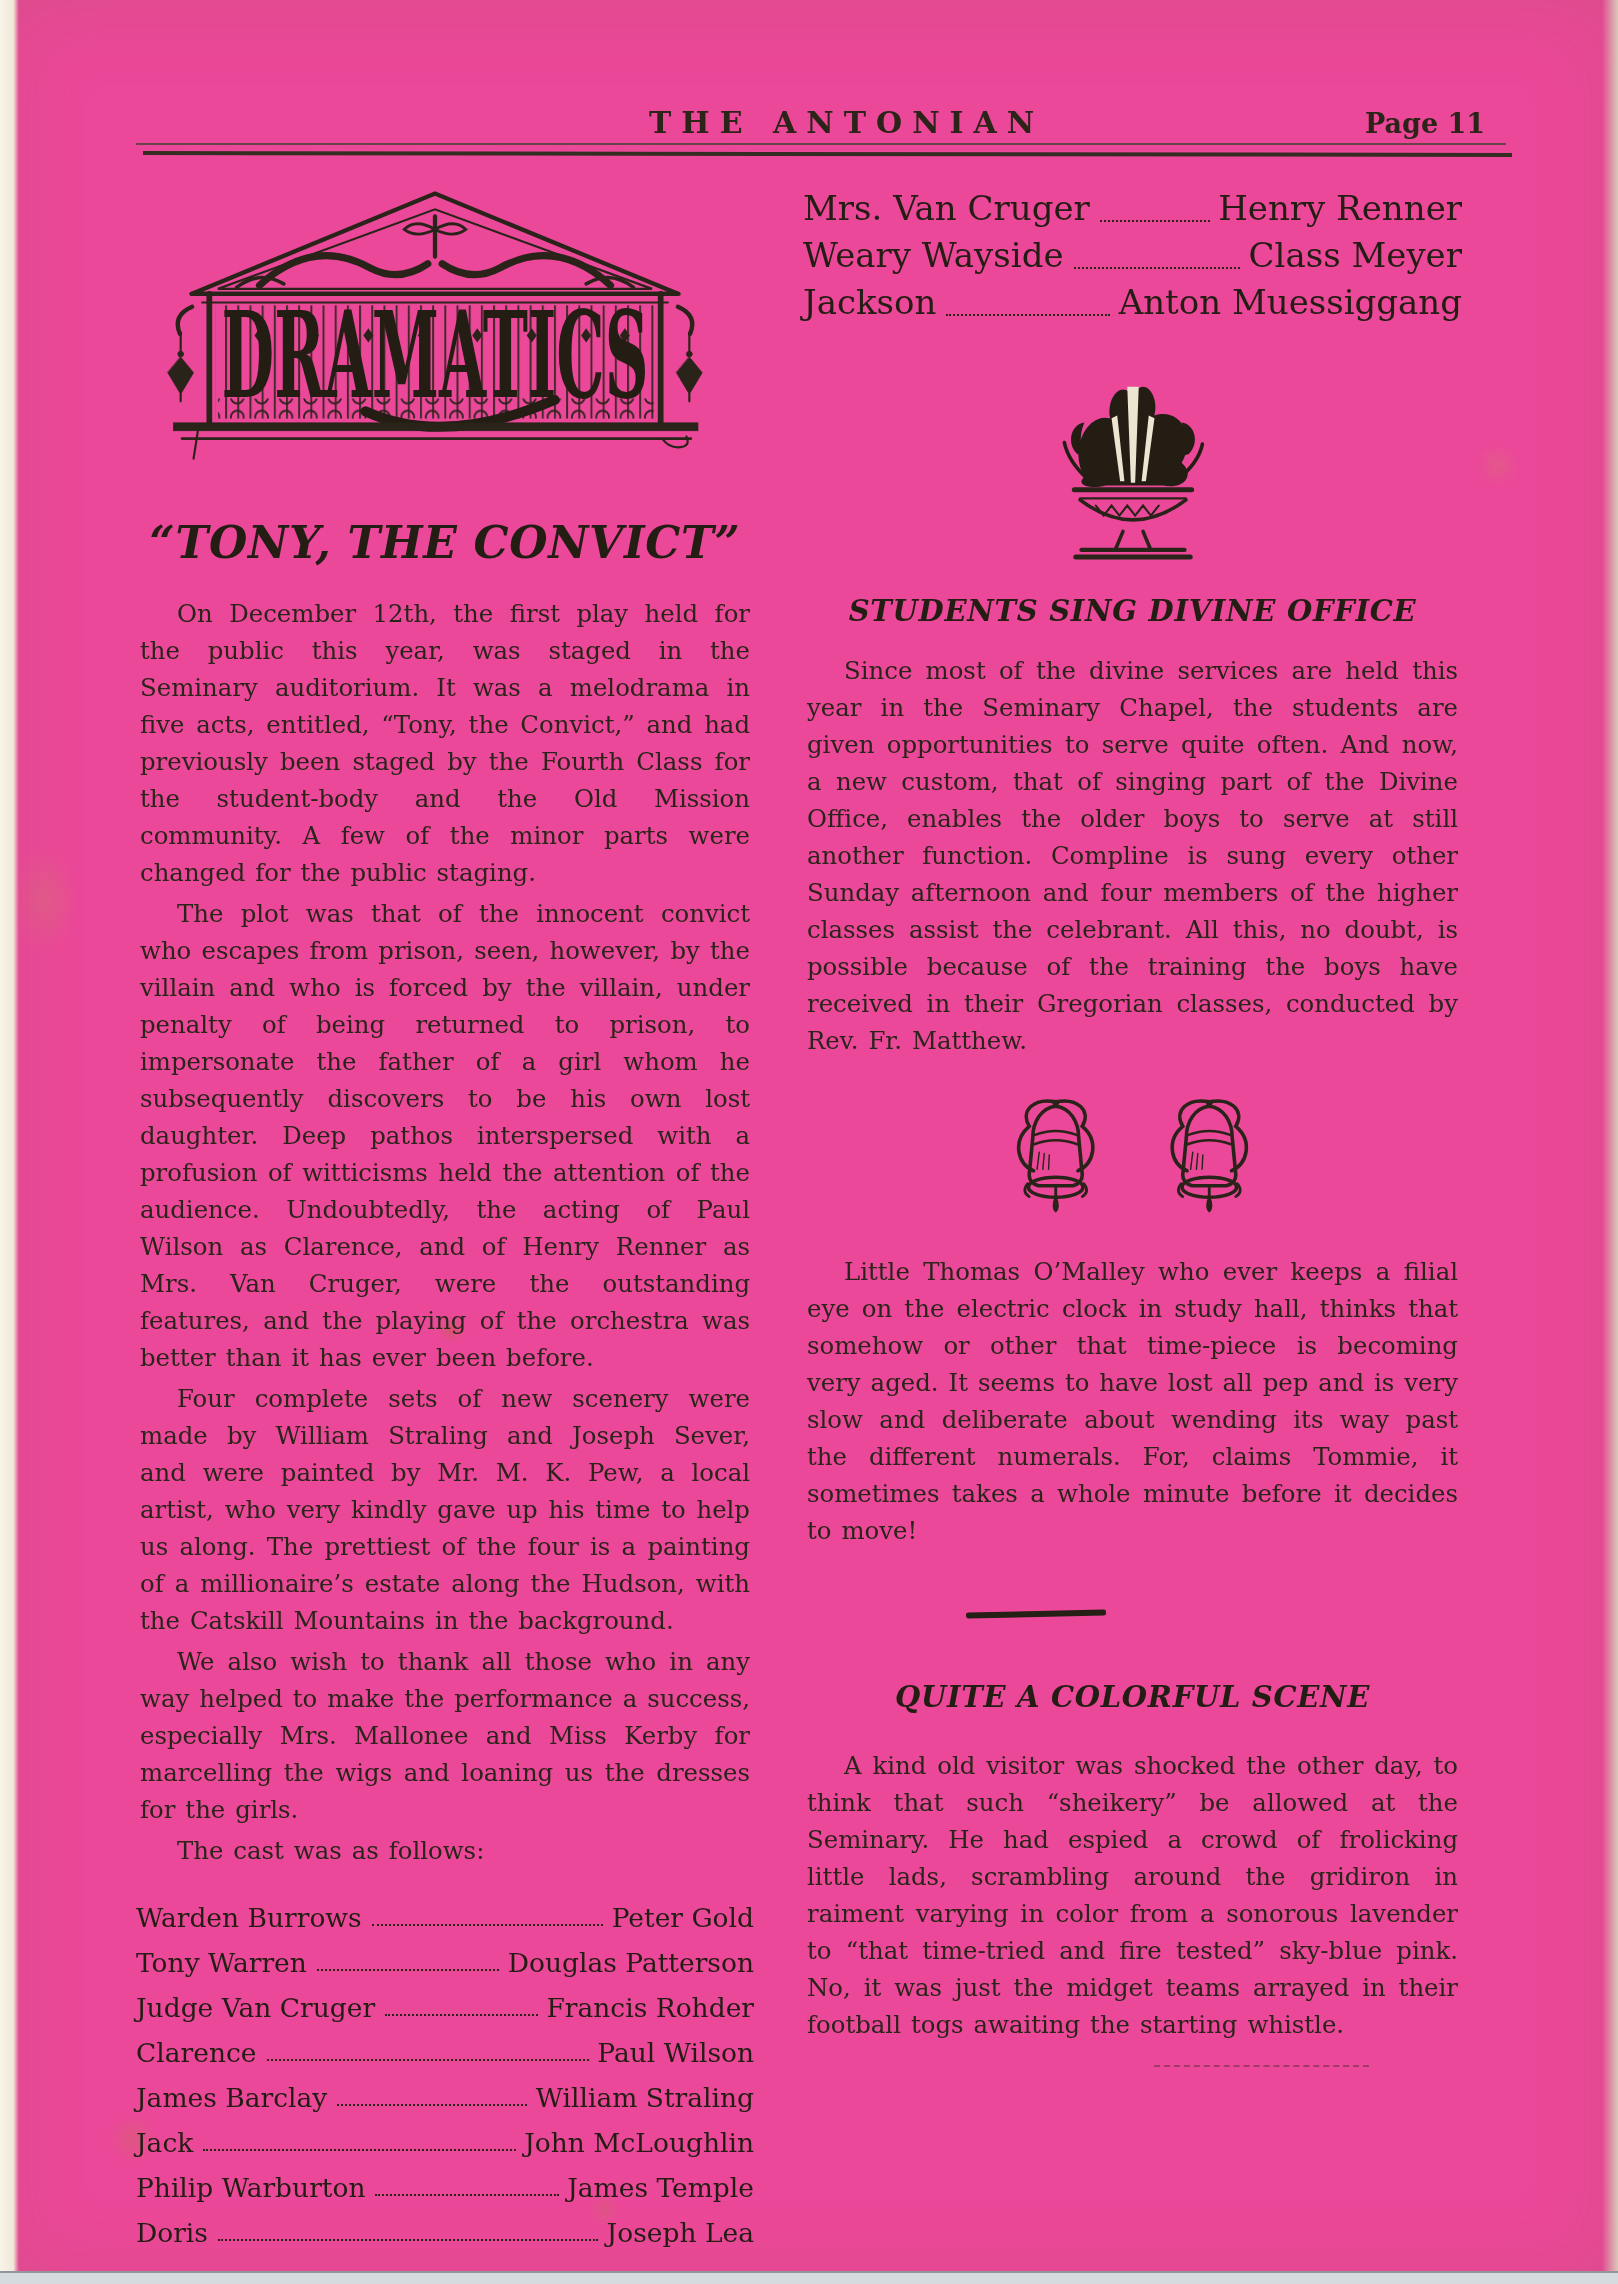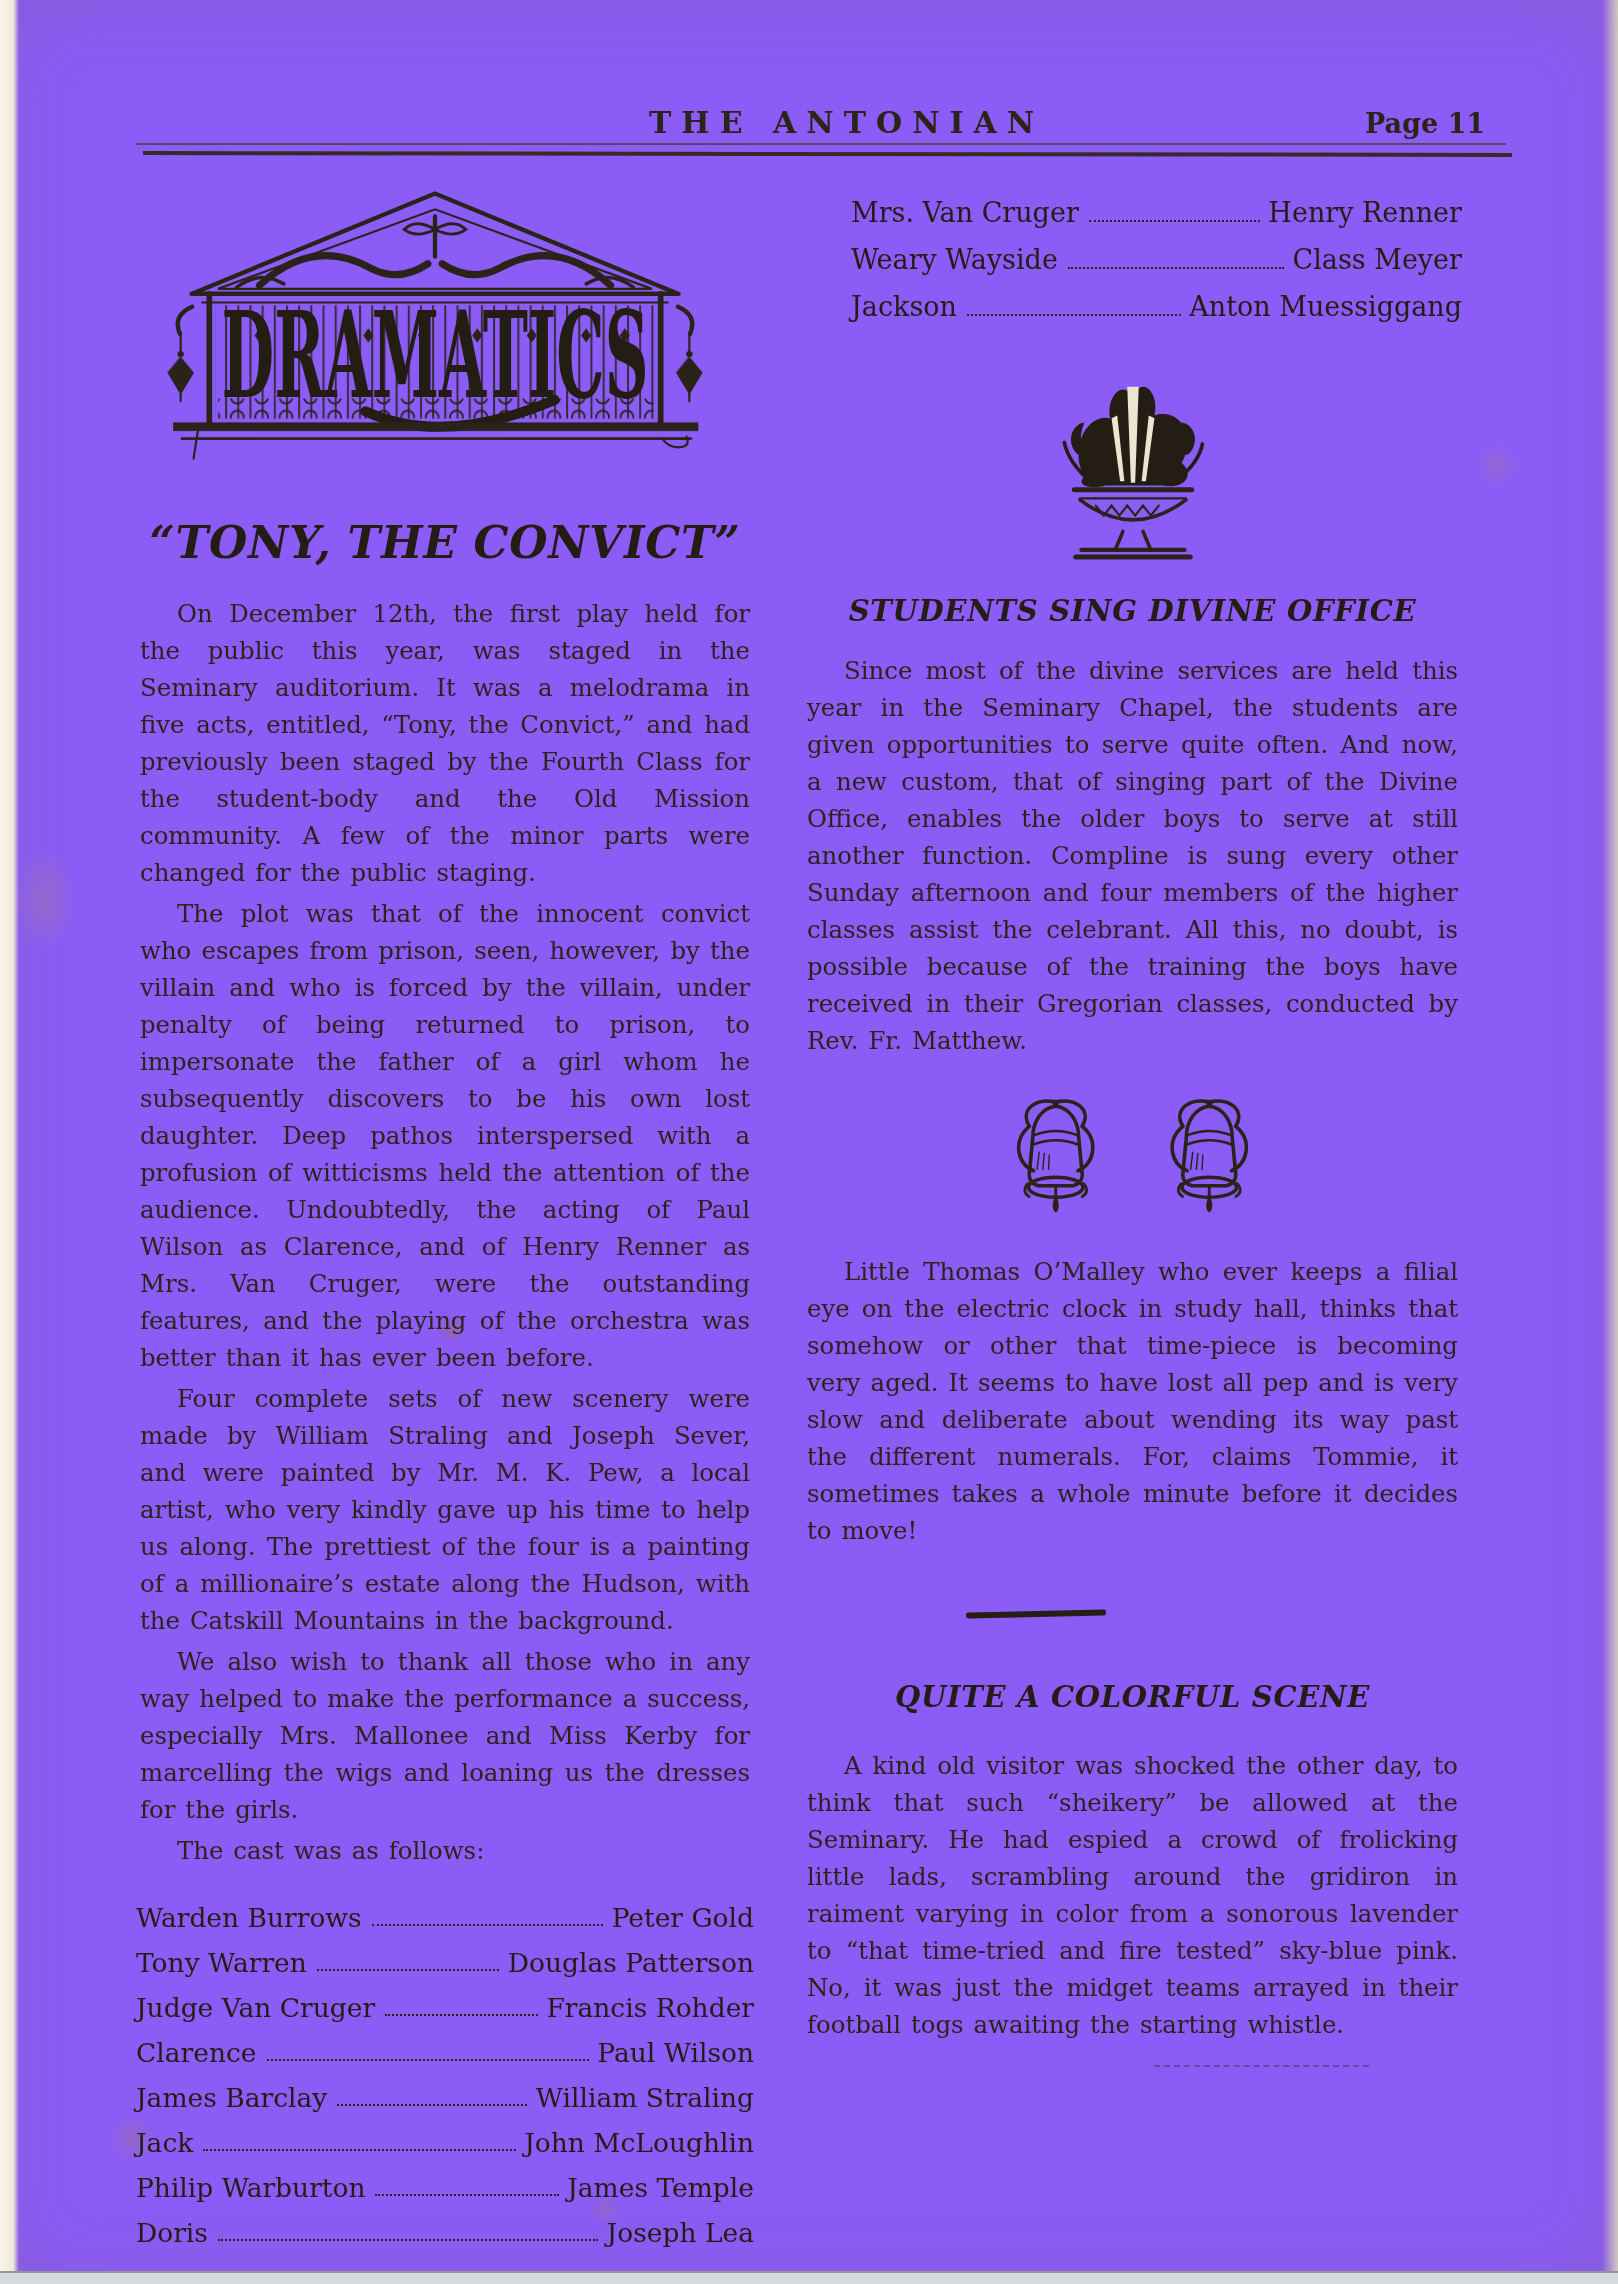--- a/index.html
+++ b/index.html
@@ -1,19 +1,19 @@
 <!DOCTYPE html>
 <html style="font-size:11.5px"><head>
 <meta charset="utf-8">
 <style>
   html,body{margin:0;padding:0;background:#8a877f;}
   .page{
     position:relative;
     width:1619px;height:2284px;
-    background:#8b5cf6;
+    background:#ec4899;
     font-family:"DejaVu Serif","Liberation Serif",serif;
     color:#2a231a;
     overflow:hidden;
     box-shadow:inset 0 0 86px rgba(120,100,60,.18);
   }
   
   .edge-left{position:absolute;left:0;top:0;bottom:0;width:18.6px;
     background:linear-gradient(90deg,#f8f4ea,#efe9d8 70%,rgba(236,229,209,0));}
   .edge-right{position:absolute;right:0;top:0;bottom:0;width:17px;
     background:linear-gradient(270deg,#d9d1bb,rgba(236,229,209,0));}
@@ -46,21 +46,21 @@
   .art-head{font-style:italic;font-weight:bold;text-align:center;font-size:29px;
     letter-spacing:0.7px;color:#241d14;margin:0;}
   .tony-head{font-size:44px;margin-top:44px;}
 
   .cast-list{margin-top:18.6px;}
   .cast-row{display:flex;align-items:flex-end;font-size:26.5px;height:45px;color:#241d14;}
   .cast-row .role{white-space:nowrap;}
   .cast-row .actor{white-space:nowrap;}
   .leader{flex:1;border-bottom:2.9px dotted #2a231a;margin:0 8.6px 6.5px 10px;min-width:43px;}
 
-  .cast-cont .cast-row{height:47px;font-size:27px;margin-left:48px;}
+  .cast-cont .cast-row{height:47px;font-size:34px;}
 
   .illus{display:block;}
   .illus-masthead{margin:7.2px 0 0 16px;}
   .illus-fountain{margin:46px auto 0;}
   .illus-bells{margin:37px auto 0;}
 
   .divider-short{width:140px;height:5.7px;background:#261f16;margin:62px 0 0 163px;
     transform:rotate(-1.2deg);border-radius:2.2px;}
   .dash-faint{width:215px;border-top:2.2px dashed rgba(42,35,26,.38);margin:21.5px 0 0 351px;}
 

